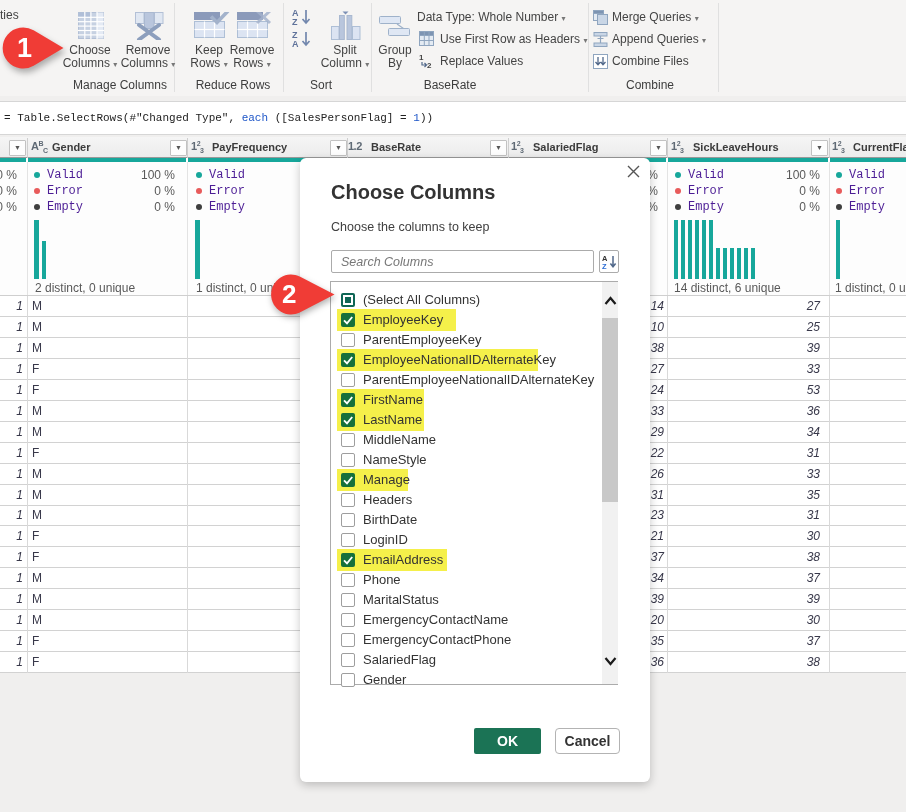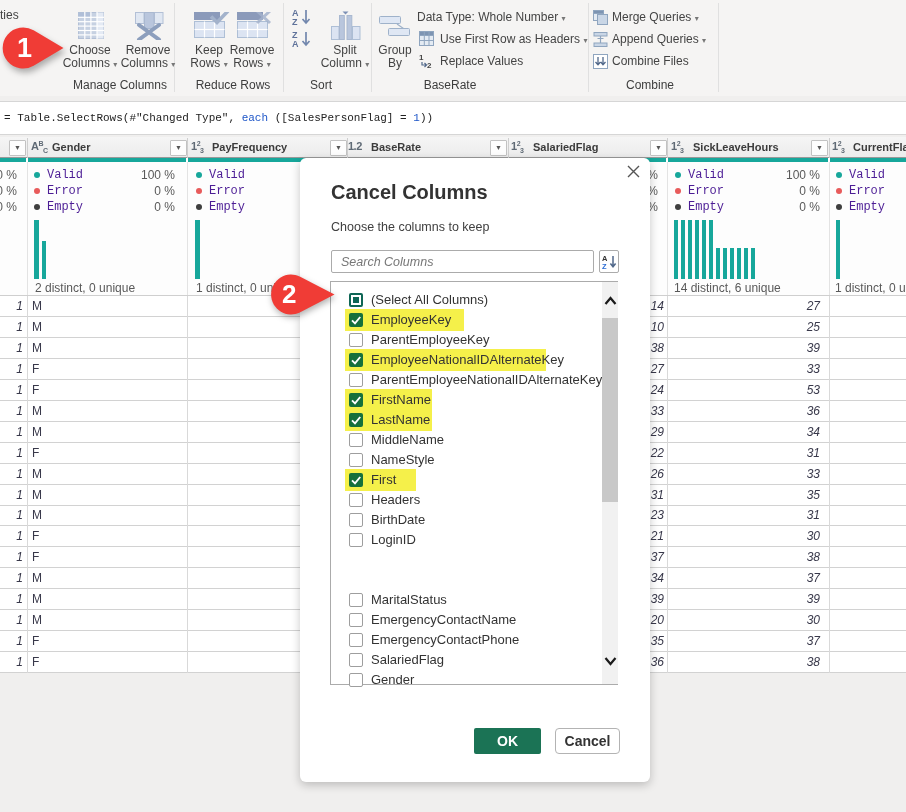--- a/index.html
+++ b/index.html
@@ -40,21 +40,21 @@
 .cellN { position:absolute; font-size:12px; font-style:italic; color:#38384a; text-align:right; }
 #belowtable { position:absolute; left:0; top:673px; width:906px; height:139px; background:#f0efee; }
 
 #dialog { position:absolute; left:300px; top:158px; width:350px; height:624px; background:#fff; border-radius:6px; box-shadow:0 3px 10px rgba(0,0,0,0.22); }
 #dlgtitle { position:absolute; left:31px; top:23px; font-size:20px; font-weight:bold; color:#333; }
 #dlgsub { position:absolute; left:31px; top:62px; font-size:12.5px; color:#404040; }
 #searchbox { position:absolute; left:31px; top:92px; width:263px; height:23px; border:1px solid #ababab; border-radius:2px; background:#fff; }
 #searchph { position:absolute; left:9px; top:4px; font-size:12.5px; font-style:italic; color:#777; }
 #azbtn { position:absolute; left:299px; top:92px; width:20px; height:23px; border:1px solid #ababab; border-radius:2px; background:#fff; }
 #listbox { position:absolute; left:30px; top:123px; width:288px; height:404px; border:1px solid #ababab; background:#fff; }
-.litem { position:absolute; left:8px; width:270px; height:20px; }
+.litem { position:absolute; left:0; width:270px; height:20px; }
 .hl { position:absolute; top:-1px; height:22px; background:#f5f04a; left:6px; }
 .cb { position:absolute; left:10px; top:3px; width:14px; height:14px; border-radius:2px; }
 .cb.un { background:#fff; border:1px solid #9e9e9e; }
 .cb.ch { background:#15703b; }
 .litext { position:absolute; left:32px; top:2px; font-size:13px; color:#333; white-space:nowrap; }
 #sball { position:absolute; left:271px; top:0px; width:16px; height:402px; background:#f1f1f1; }
 #sbthumb { position:absolute; left:271px; top:36px; width:16px; height:184px; background:#c8c8c8; }
 .okbtn { position:absolute; left:174px; top:570px; width:67px; height:26px; background:#1b7355; border-radius:2px; color:#fff; font-size:14px; font-weight:bold; text-align:center; line-height:26px; }
 .cancelbtn { position:absolute; left:255px; top:570px; width:65px; height:26px; background:#fff; border:1px solid #b3b3b3; border-radius:4px; color:#333; font-size:14px; font-weight:bold; text-align:center; line-height:24px; }
 </style></head><body>
@@ -380,21 +380,21 @@
 <div class="dsep" style="left:347px;top:0;height:377px"></div>
 <div class="dsep" style="left:508px;top:0;height:377px"></div>
 <div class="dsep" style="left:667px;top:0;height:377px"></div>
 <div class="dsep" style="left:829px;top:0;height:377px"></div>
 </div>
 <div id="belowtable"></div>
 <div id="dialog">
 <svg class="abs" style="left:327px;top:7px" width="13" height="13" viewBox="0 0 13 13">
 <path d="M1 1 L12 12 M12 1 L1 12" stroke="#555" stroke-width="1.4"></path>
     </svg>
-<div id="dlgtitle">Cancel Columns</div>
+<div id="dlgtitle">Choose Columns</div>
 <div id="dlgsub">Choose the columns to keep</div>
 <div id="searchbox">
       <div id="searchph">Search Columns</div>
     </div>
 <div id="azbtn">
       <svg class="abs" style="left:2px;top:3px" width="16" height="17" viewBox="0 0 16 17">
 <text x="0" y="7" font-size="7.5" font-weight="bold" fill="#333">A</text>
 <text x="0" y="15" font-size="7.5" font-weight="bold" fill="#2b6cd4">Z</text>
 <path d="M11 2 V12 M8.4 9.5 L11 12.8 L13.6 9.5" stroke="#51688a" stroke-width="1.5" fill="none"></path>
 </svg>
@@ -458,33 +458,46 @@
 <div class="cb un"></div>
 <div class="litext">NameStyle</div>
 </div>
 <div class="litem" style="top:188px">
 <div class="hl" style="width:71px"></div>
 <div class="cb ch">
           <svg width="14" height="14" viewBox="0 0 14 14" style="position:absolute;left:0;top:0">
             <path d="M3,7.3 L6,10.3 L11.2,4" stroke="#fff" stroke-width="1.9" fill="none"></path>
           </svg>
         </div>
-<div class="litext">First</div>
+<div class="litext">Manage</div>
 </div>
 <div class="litem" style="top:208px">
 <div class="cb un"></div>
 <div class="litext">Headers</div>
 </div>
 <div class="litem" style="top:248px">
 <div class="cb un"></div>
 <div class="litext">LoginID</div>
 </div>
 <div class="litem" style="top:228px">
 <div class="cb un"></div>
 <div class="litext">BirthDate</div>
+</div>
+<div class="litem" style="top:268px">
+<div class="hl" style="width:110px"></div>
+<div class="cb ch">
+          <svg width="14" height="14" viewBox="0 0 14 14" style="position:absolute;left:0;top:0">
+            <path d="M3,7.3 L6,10.3 L11.2,4" stroke="#fff" stroke-width="1.9" fill="none"></path>
+          </svg>
+        </div>
+<div class="litext">EmailAddress</div>
+</div>
+<div class="litem" style="top:288px">
+<div class="cb un"></div>
+<div class="litext">Phone</div>
 </div>
 <div class="litem" style="top:308px">
 <div class="cb un"></div>
 <div class="litext">MaritalStatus</div>
 </div>
 <div class="litem" style="top:328px">
 <div class="cb un"></div>
 <div class="litext">EmergencyContactName</div>
 </div>
 <div class="litem" style="top:348px">

